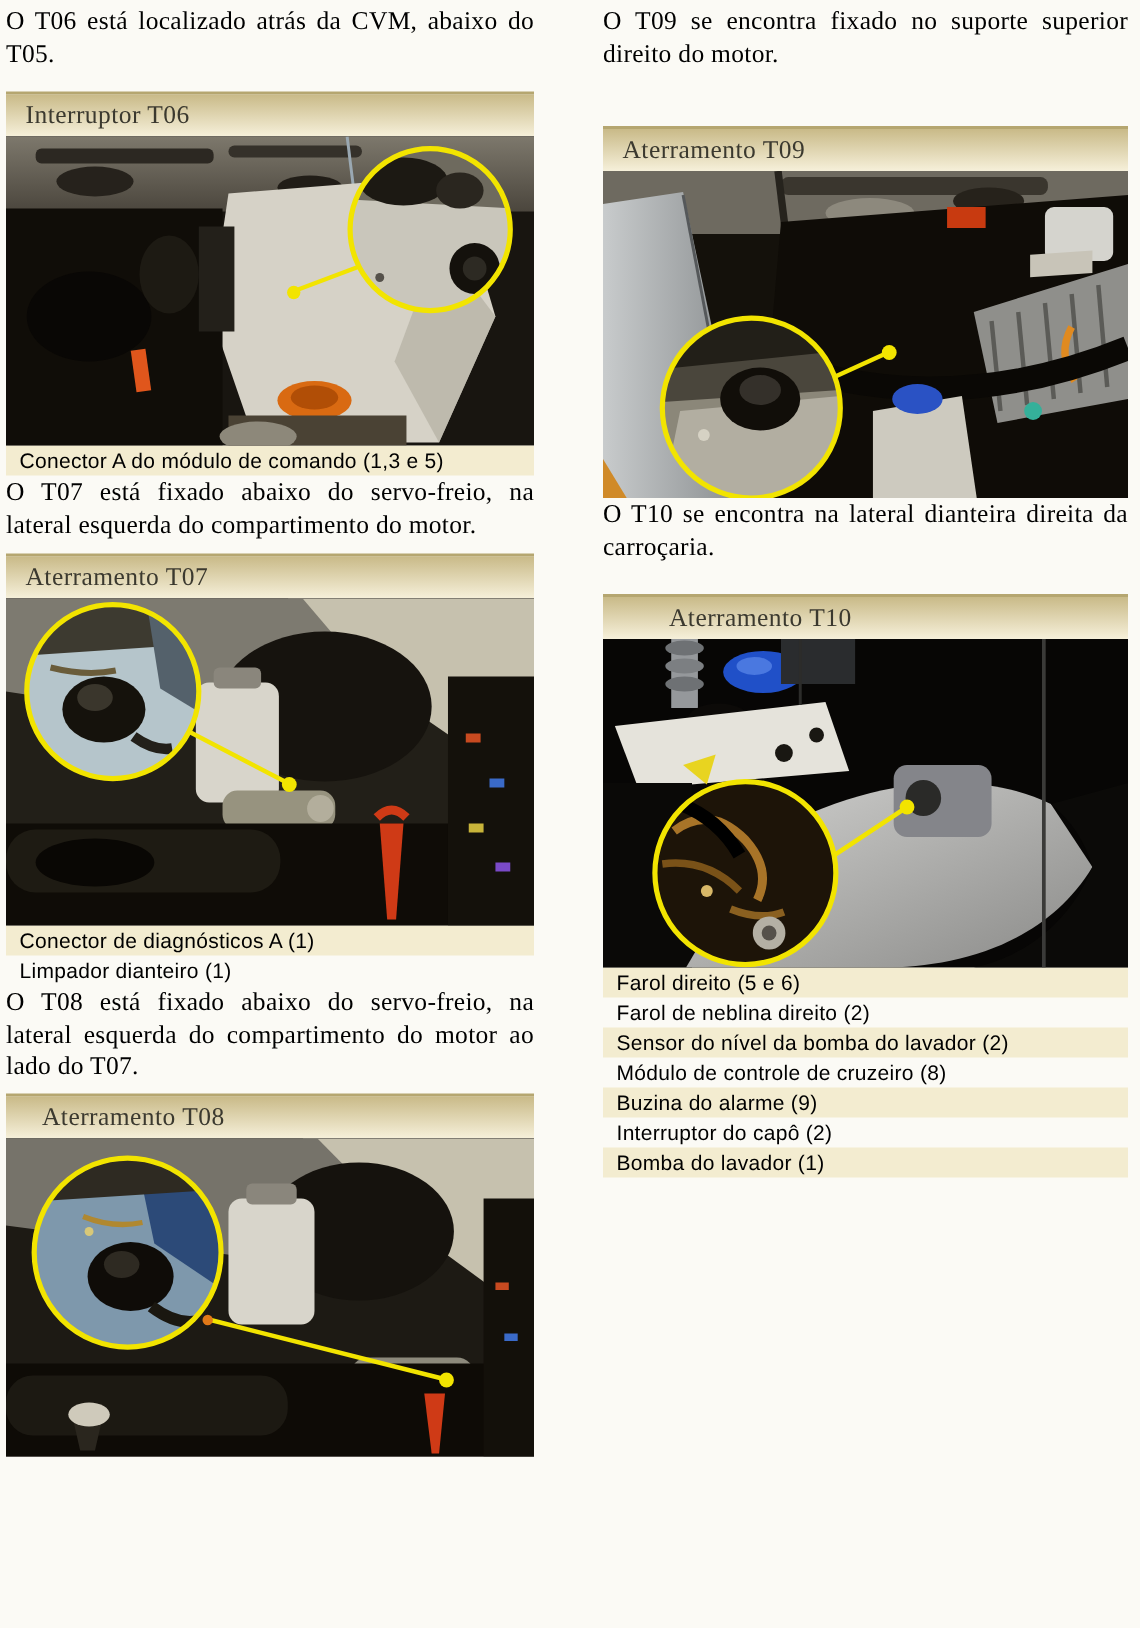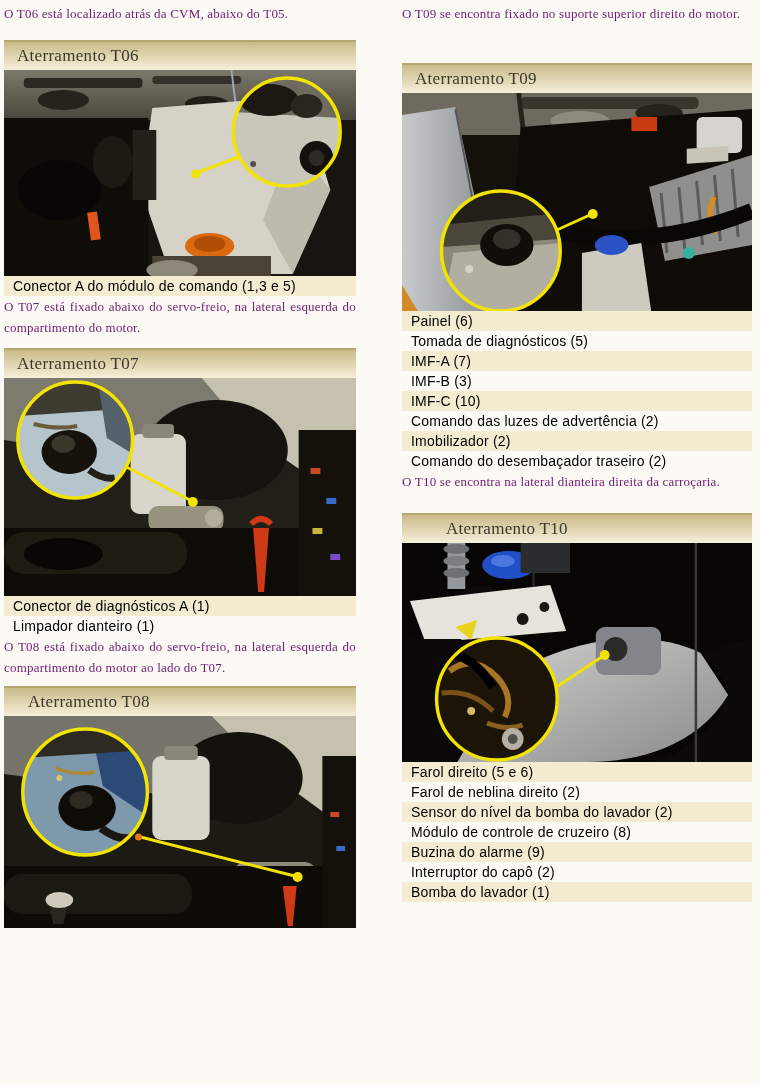--- a/index.html
+++ b/index.html
@@ -8,22 +8,22 @@
     background:#fbfaf5;
     font-family:"Liberation Serif", serif;
     position:relative;overflow:hidden;
     color:#45423a;
   }
   .col{position:absolute;top:0;}
   .col-left{left:4px;width:352px;}
   .col-right{left:402px;width:350px;}
 
   p.intro{
-    font-size:13px;line-height:21.5px;margin:0;
-    text-align:justify;color:#701a75;letter-spacing:.2px;
+    font-size:17px;line-height:21.5px;margin:0;
+    text-align:justify;color:#000000;letter-spacing:.2px;
   }
 
   .section-header{
     height:30px;margin-top:0;
     background:linear-gradient(#c9ba88,#f6f0da);
     border-top:2px solid #b5a670;
     display:flex;align-items:center;
     padding-left:13px;box-sizing:border-box;
     font-size:17px;color:#3b392f;letter-spacing:.3px;
   }
@@ -56,21 +56,21 @@
   .pad-top{height:3px;}
 </style>
 </head>
 <body>
 
 <div class="col col-left">
   <div class="pad-top"></div>
   <p class="intro">O T06 está localizado atrás da CVM, abaixo do T05.</p>
 
   <div class="section-header mt-t06-h">
-    <span>Aterramento T06</span>
+    <span>Interruptor T06</span>
   </div>
 
   <svg class="photo ph-t06" viewBox="0 0 356 206" preserveAspectRatio="none">
     <defs>
       <linearGradient id="t6cowl" x1="0" y1="0" x2="0" y2="1">
         <stop offset="0" stop-color="#7d786c"></stop>
           <stop offset="1" stop-color="#4b463d"></stop>
       </linearGradient>
       <clipPath id="t6clip">
           <circle cx="286" cy="62" r="54"></circle>
@@ -258,30 +258,20 @@
       <rect x="40" y="98" width="120" height="34" fill="#221f18"></rect>
       <polygon points="40,132 160,120 160,146 40,154" fill="#4a463c"></polygon>
       <polygon points="52,160 160,150 160,218 40,218" fill="#b2aea1"></polygon>
       <ellipse cx="106" cy="152" rx="27" ry="21" fill="#110e09"></ellipse>
       <ellipse cx="106" cy="146" rx="14" ry="10" fill="#34302a"></ellipse>
       <circle cx="68" cy="176" r="4" fill="#d6d2c4"></circle>
     </g>
     <circle cx="100" cy="158" r="60" fill="none" stroke="#f2e400" stroke-width="3.5"></circle>
   </svg>
 
-  <div class="captions">
-    <div class="cap">Painel (6)</div>
-    <div class="cap">Tomada de diagnósticos (5)</div>
-    <div class="cap">IMF-A (7)</div>
-    <div class="cap">IMF-B (3)</div>
-    <div class="cap">IMF-C (10)</div>
-    <div class="cap">Comando das luzes de advertência (2)</div>
-    <div class="cap">Imobilizador (2)</div>
-    <div class="cap">Comando do desembaçador traseiro (2)</div>
-  </div>
 
   <p class="intro mt-t10-p">O T10 se encontra na lateral dianteira direita da carroçaria.</p>
 
   <div class="section-header mt-t10-h">
     <span>Aterramento T10</span>
   </div>
 
   <svg class="photo ph-t10" viewBox="0 0 354 219" preserveAspectRatio="none">
     <defs>
       <linearGradient id="t10fender" x1="0" y1="0" x2="1" y2="1">

